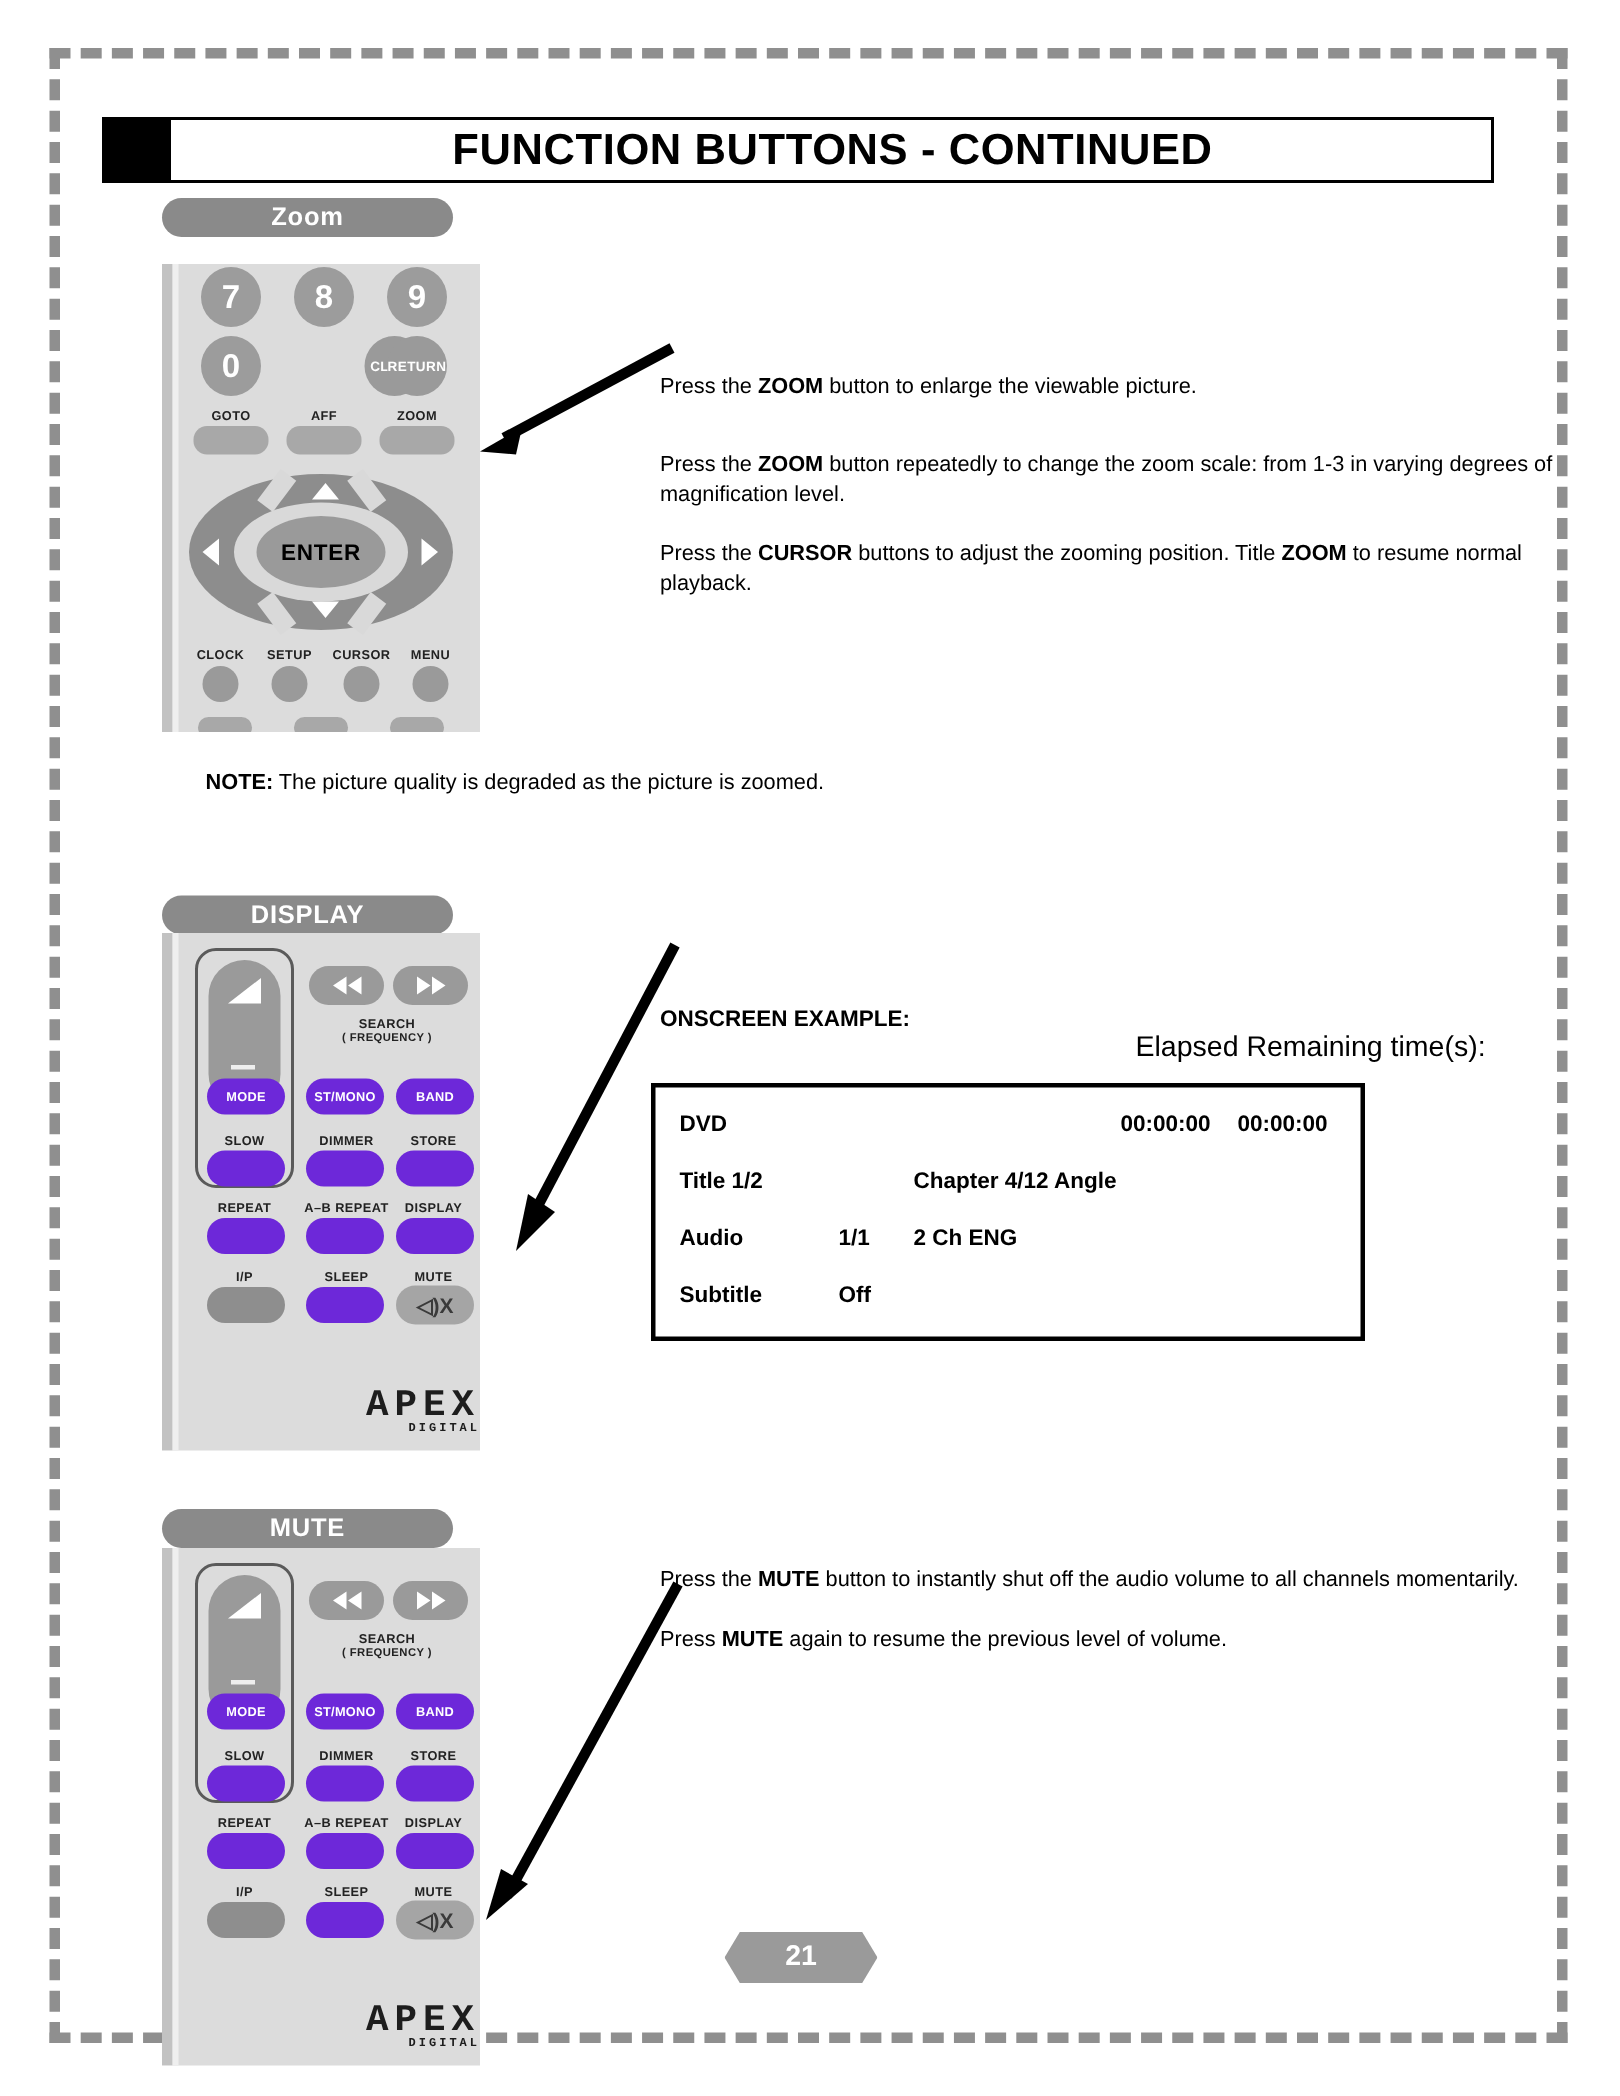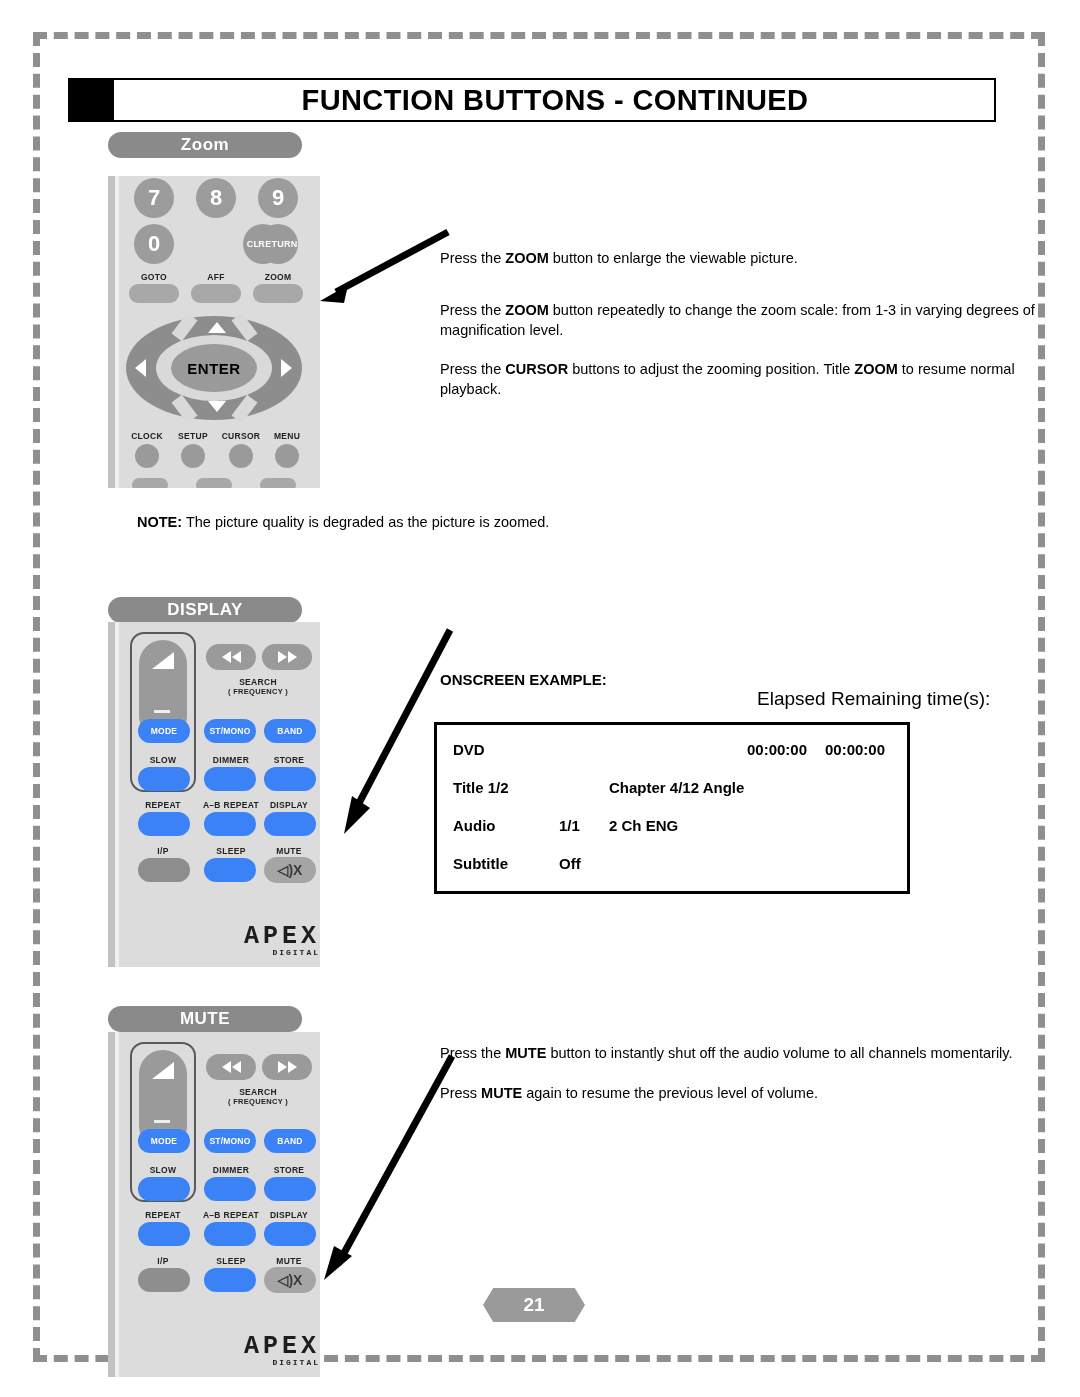--- a/index.html
+++ b/index.html
@@ -77,21 +77,21 @@
                 border-left:22px solid transparent;border-bottom:17px solid #fff;}
   .rlow .volmin{position:absolute;left:46px;top:88px;width:16px;height:3px;background:#eee;}
 
   .sqbtn{position:absolute;width:50px;height:26px;border-radius:13px;background:#9a9a9a;
          display:flex;align-items:center;justify-content:center;color:#fff;}
   .ffbtn{width:50px;height:26px;}
   .arrpair{display:flex;gap:1px;}
   .tri-r{width:0;height:0;border-top:6px solid transparent;border-bottom:6px solid transparent;border-left:9px solid #fff;}
   .tri-l{width:0;height:0;border-top:6px solid transparent;border-bottom:6px solid transparent;border-right:9px solid #fff;}
 
-  .obtn{position:absolute;width:52px;height:24px;border-radius:12px;background:#3b82f6;}
+  .obtn{position:absolute;width:52px;height:24px;border-radius:12px;background:#6d28d9;}
   .obtn.dark{background:#8e8e8e;}
   .obtn.txtb{display:flex;align-items:center;justify-content:center;color:#fff;
              font-size:8.5px;font-weight:bold;letter-spacing:.2px;}
   .mutebtn{position:absolute;width:52px;height:26px;border-radius:13px;background:#a5a5a5;
            display:flex;align-items:center;justify-content:center;color:#3a3a3a;
            font-size:14px;font-weight:bold;}
 
   .apex{position:absolute;left:0;width:100%;text-align:right;font-family:Liberation Mono, monospace;}
   .apexw{font-size:25px;font-weight:bold;letter-spacing:4px;color:#1d1d1d;}
   .apexs{font-size:8px;font-weight:bold;letter-spacing:2px;color:#1d1d1d;margin-top:-3px;}

